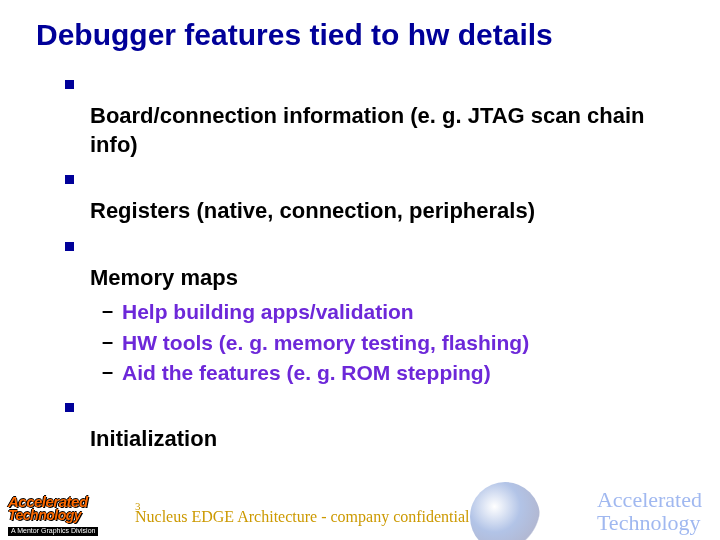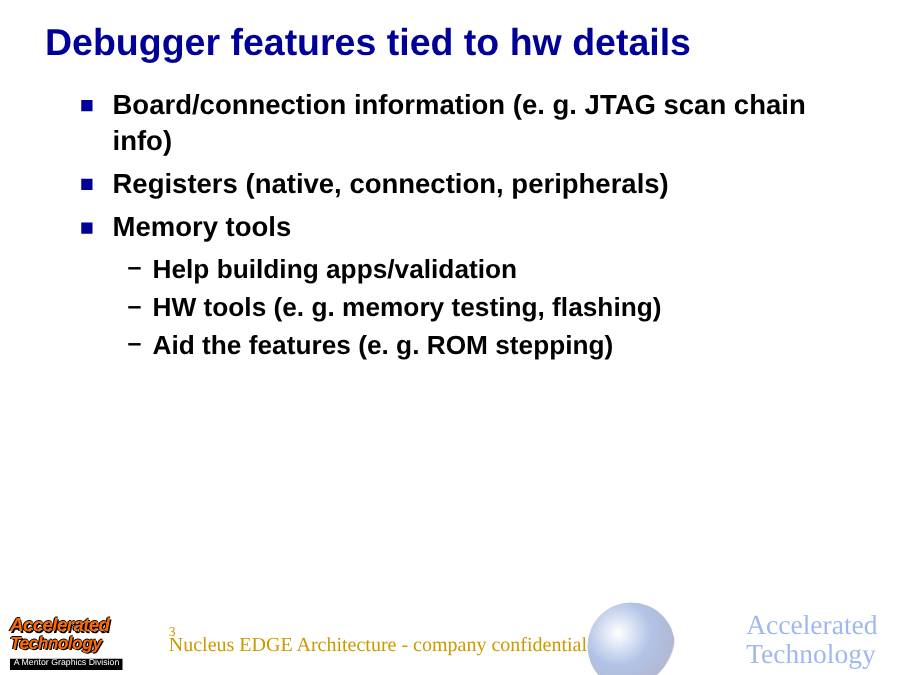--- a/index.html
+++ b/index.html
@@ -3,25 +3,25 @@
 <meta charset="utf-8">
 <style>
   * { box-sizing: border-box; margin: 0; padding: 0; }
   html, body { width: 720px; height: 540px; overflow: hidden; font-family: Verdana, Arial, sans-serif; background: #fff; }
   .slide { width: 694px; height: 540px; position: relative; background: #fff; }
   .title { color: #000099; font-size: 30px; font-weight: bold; font-family: Arial, sans-serif; padding: 18px 20px 8px 36px; letter-spacing: 0px; }
   .content { padding: 10px 40px 0 60px; }
   .item { display: flex; margin-bottom: 6px; }
   .sq { flex: 0 0 18px; display: flex; align-items: flex-start; justify-content: center; padding-top: 10px; }
   .sq span { display:inline-block; width:9px; height:9px; background:#000099; }
-  .txt { flex: 1; font-size: 22px; font-weight: bold; font-family: Verdana, Arial, sans-serif; color: #000; line-height: 1.3; padding-left: 12px; }
+  .txt { flex: 1; font-size: 22px; font-weight: bold; font-family: Verdana, Arial, sans-serif; color: #000; line-height: 1.3; padding-left: 12px; margin-top: 32px; }
   .sub { padding-left: 42px; margin-top: 2px; margin-bottom: 6px; }
   .subitem { display: flex; margin-bottom: 2px; }
   .dash { flex: 0 0 16px; font-size: 20px; font-weight: bold; color: #000; padding-top: 1px; }
-  .stxt { flex: 1; font-size: 21px; font-weight: bold; font-family: Verdana, Arial, sans-serif; color: #000000; line-height: 1.35; padding-left: 4px; }
+  .stxt { flex: 1; font-size: 21px; font-weight: bold; font-family: Verdana, Arial, sans-serif; color: #6d28d9; line-height: 1.35; padding-left: 4px; }
   .footer { position: absolute; bottom: 0; left: 0; width: 720px; height: 58px; }
   .logo-area { position: absolute; left: 8px; bottom: 4px; color: #ff6a00; font-style: italic; font-weight: bold; font-family: Arial, sans-serif; font-size: 14px; line-height: 0.95; text-shadow: 1px 1px 0 #000, -1px 0 0 #000, 0 -1px 0 #000; letter-spacing: -0.5px; }
   .logo-area .line1 { font-size: 15px; }
   .logo-area .line2 { font-size: 14px; }
   .logo-area .division { font-size: 7px; font-style: normal; font-weight: normal; color: #fff; background: #000; padding: 1px 3px; display: inline-block; margin-top: 2px; letter-spacing: 0; text-shadow:none;}
   .page-num { position: absolute; left: 135px; bottom: 28px; font-size: 11px; color: #cc9900; font-family: 'Times New Roman', serif; }
   .conf { position: absolute; left: 135px; bottom: 14px; font-size: 16px; color: #cc9900; font-family: 'Times New Roman', serif; }
   .brand { position: absolute; right: 18px; bottom: 6px; text-align: left; color: #a0b8f0; font-family: 'Times New Roman', serif; font-size: 22px; line-height: 1.05; }
   .dial { position: absolute; right: 180px; bottom: -12px; width: 70px; height: 70px; border-radius: 50%; background: radial-gradient(circle at 35% 35%, rgba(255,255,255,0.6), rgba(80,120,200,0.8) 40%, rgba(20,40,120,0.6) 70%, rgba(20,40,120,0) 72%); opacity: 0.55; }
 </style>
@@ -44,38 +44,44 @@
       <div class="sq">
           <span></span>
         </div>
       <div class="txt">Registers (native, connection, peripherals)</div>
     </div>
 
     <div class="item">
       <div class="sq">
           <span></span>
         </div>
-      <div class="txt">Memory tools</div>
+      <div class="txt">Memory maps</div>
     </div>
 
     <div class="sub">
       <div class="subitem">
         <div class="dash">–</div>
         <div class="stxt">Help building apps/validation</div>
       </div>
       <div class="subitem">
         <div class="dash">–</div>
         <div class="stxt">HW tools (e. g. memory testing, flashing)</div>
       </div>
       <div class="subitem">
         <div class="dash">–</div>
         <div class="stxt">Aid the features (e. g. ROM stepping)</div>
       </div>
     </div>
 
+    <div class="item">
+      <div class="sq">
+          <span></span>
+        </div>
+      <div class="txt">Initialization</div>
+    </div>
 
   </div>
 
   <div class="footer">
     <div class="dial"></div>
     <div class="logo-area">
       <div class="line1">Accelerated</div>
       <div class="line2">Technology</div>
       <div class="division">A Mentor Graphics Division</div>
     </div>

